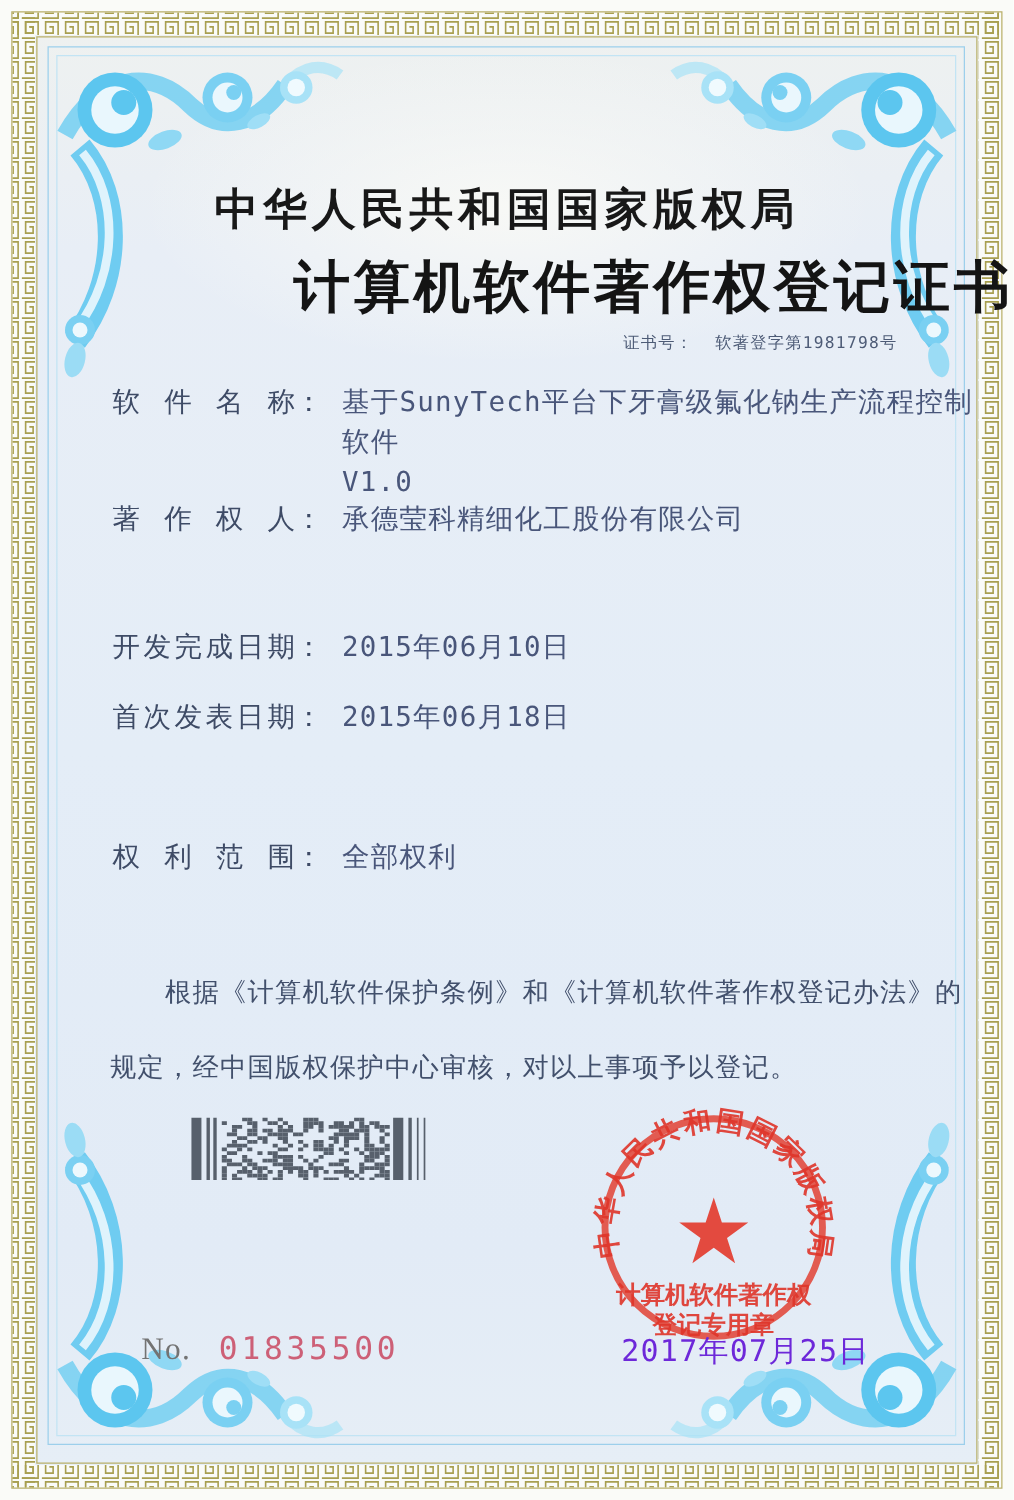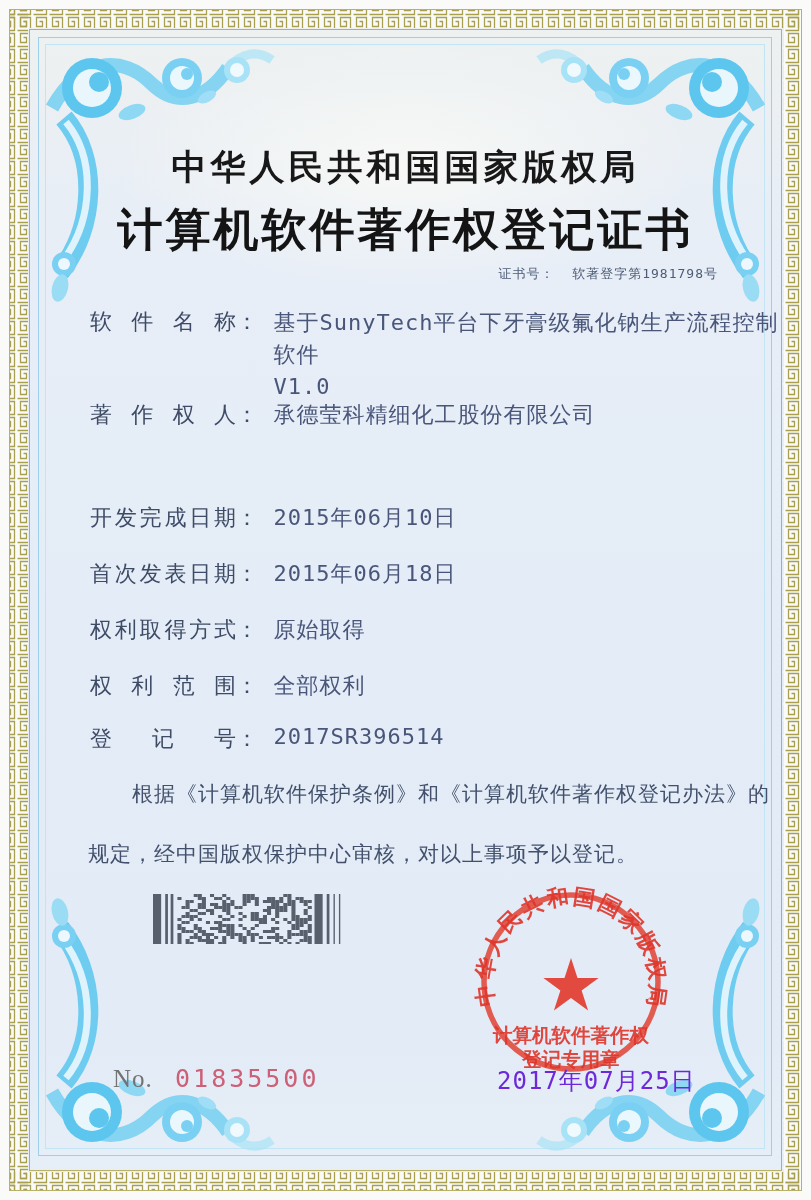--- a/index.html
+++ b/index.html
@@ -20,21 +20,21 @@
   .deco{position:absolute;left:0;top:0;z-index:2;}
   .content{position:absolute;left:0;top:14px;width:811px;height:1200px;z-index:3;}
 
   .authority{
     position:absolute;left:0;top:130px;width:811px;
     text-align:center;font-size:35px;font-weight:700;color:#181818;
     letter-spacing:4px;
   }
   .cert-title{
     position:absolute;left:0;top:186px;width:811px;
-    text-align:center;font-size:45px;font-weight:700;color:#141414;
+    text-align:right;font-size:45px;font-weight:700;color:#141414;
     letter-spacing:3px;
   }
   .cert-no{
     position:absolute;top:251px;right:93px;
     font-size:13px;color:#4d5b76;letter-spacing:1px;
     font-family:"DejaVu Sans Mono","Liberation Mono",monospace;
   }
   .row{position:absolute;left:90px;font-size:22px;color:#3e4b66;white-space:nowrap;}
   .lbl{display:inline-block;width:146px;text-align-last:justify;text-align:justify;vertical-align:top;}
   .colon{vertical-align:top;}
@@ -134,34 +134,26 @@
     <div class="row" style="top:489px">
       <span class="lbl">开发完成日期</span><span class="colon">：</span>
       <span class="val">2015年06月10日</span>
     </div>
 
     <div class="row" style="top:545px">
       <span class="lbl">首次发表日期</span><span class="colon">：</span>
       <span class="val">2015年06月18日</span>
     </div>
 
-    <div class="row" style="top:601px">
-      <span class="lbl">权利取得方式</span><span class="colon">：</span>
-      <span class="val">原始取得</span>
-    </div>
 
     <div class="row" style="top:657px">
       <span class="lbl">权利范围</span><span class="colon">：</span>
       <span class="val">全部权利</span>
     </div>
 
-    <div class="row" style="top:710px">
-      <span class="lbl">登记号</span><span class="colon">：</span>
-      <span class="val">2017SR396514</span>
-    </div>
 
     <div class="statement" style="top:826px">规定，经中国版权保护中心审核，对以上事项予以登记。</div>
     <div class="statement l1" style="top:766px">根据《计算机软件保护条例》和《计算机软件著作权登记办法》的</div>
 
     <svg id="bc" class="barcode" viewBox="0 0 140 50" preserveAspectRatio="none">
         <rect x="0" y="0" width="6" height="50" fill="#39424e"></rect>
         <rect x="9" y="0" width="2" height="50" fill="#39424e"></rect>
         <rect x="13" y="0" width="2" height="50" fill="#39424e"></rect>
         <rect x="18" y="3" width="3" height="3" fill="#39424e"></rect>
         <rect x="18" y="24" width="3" height="3" fill="#39424e"></rect>

